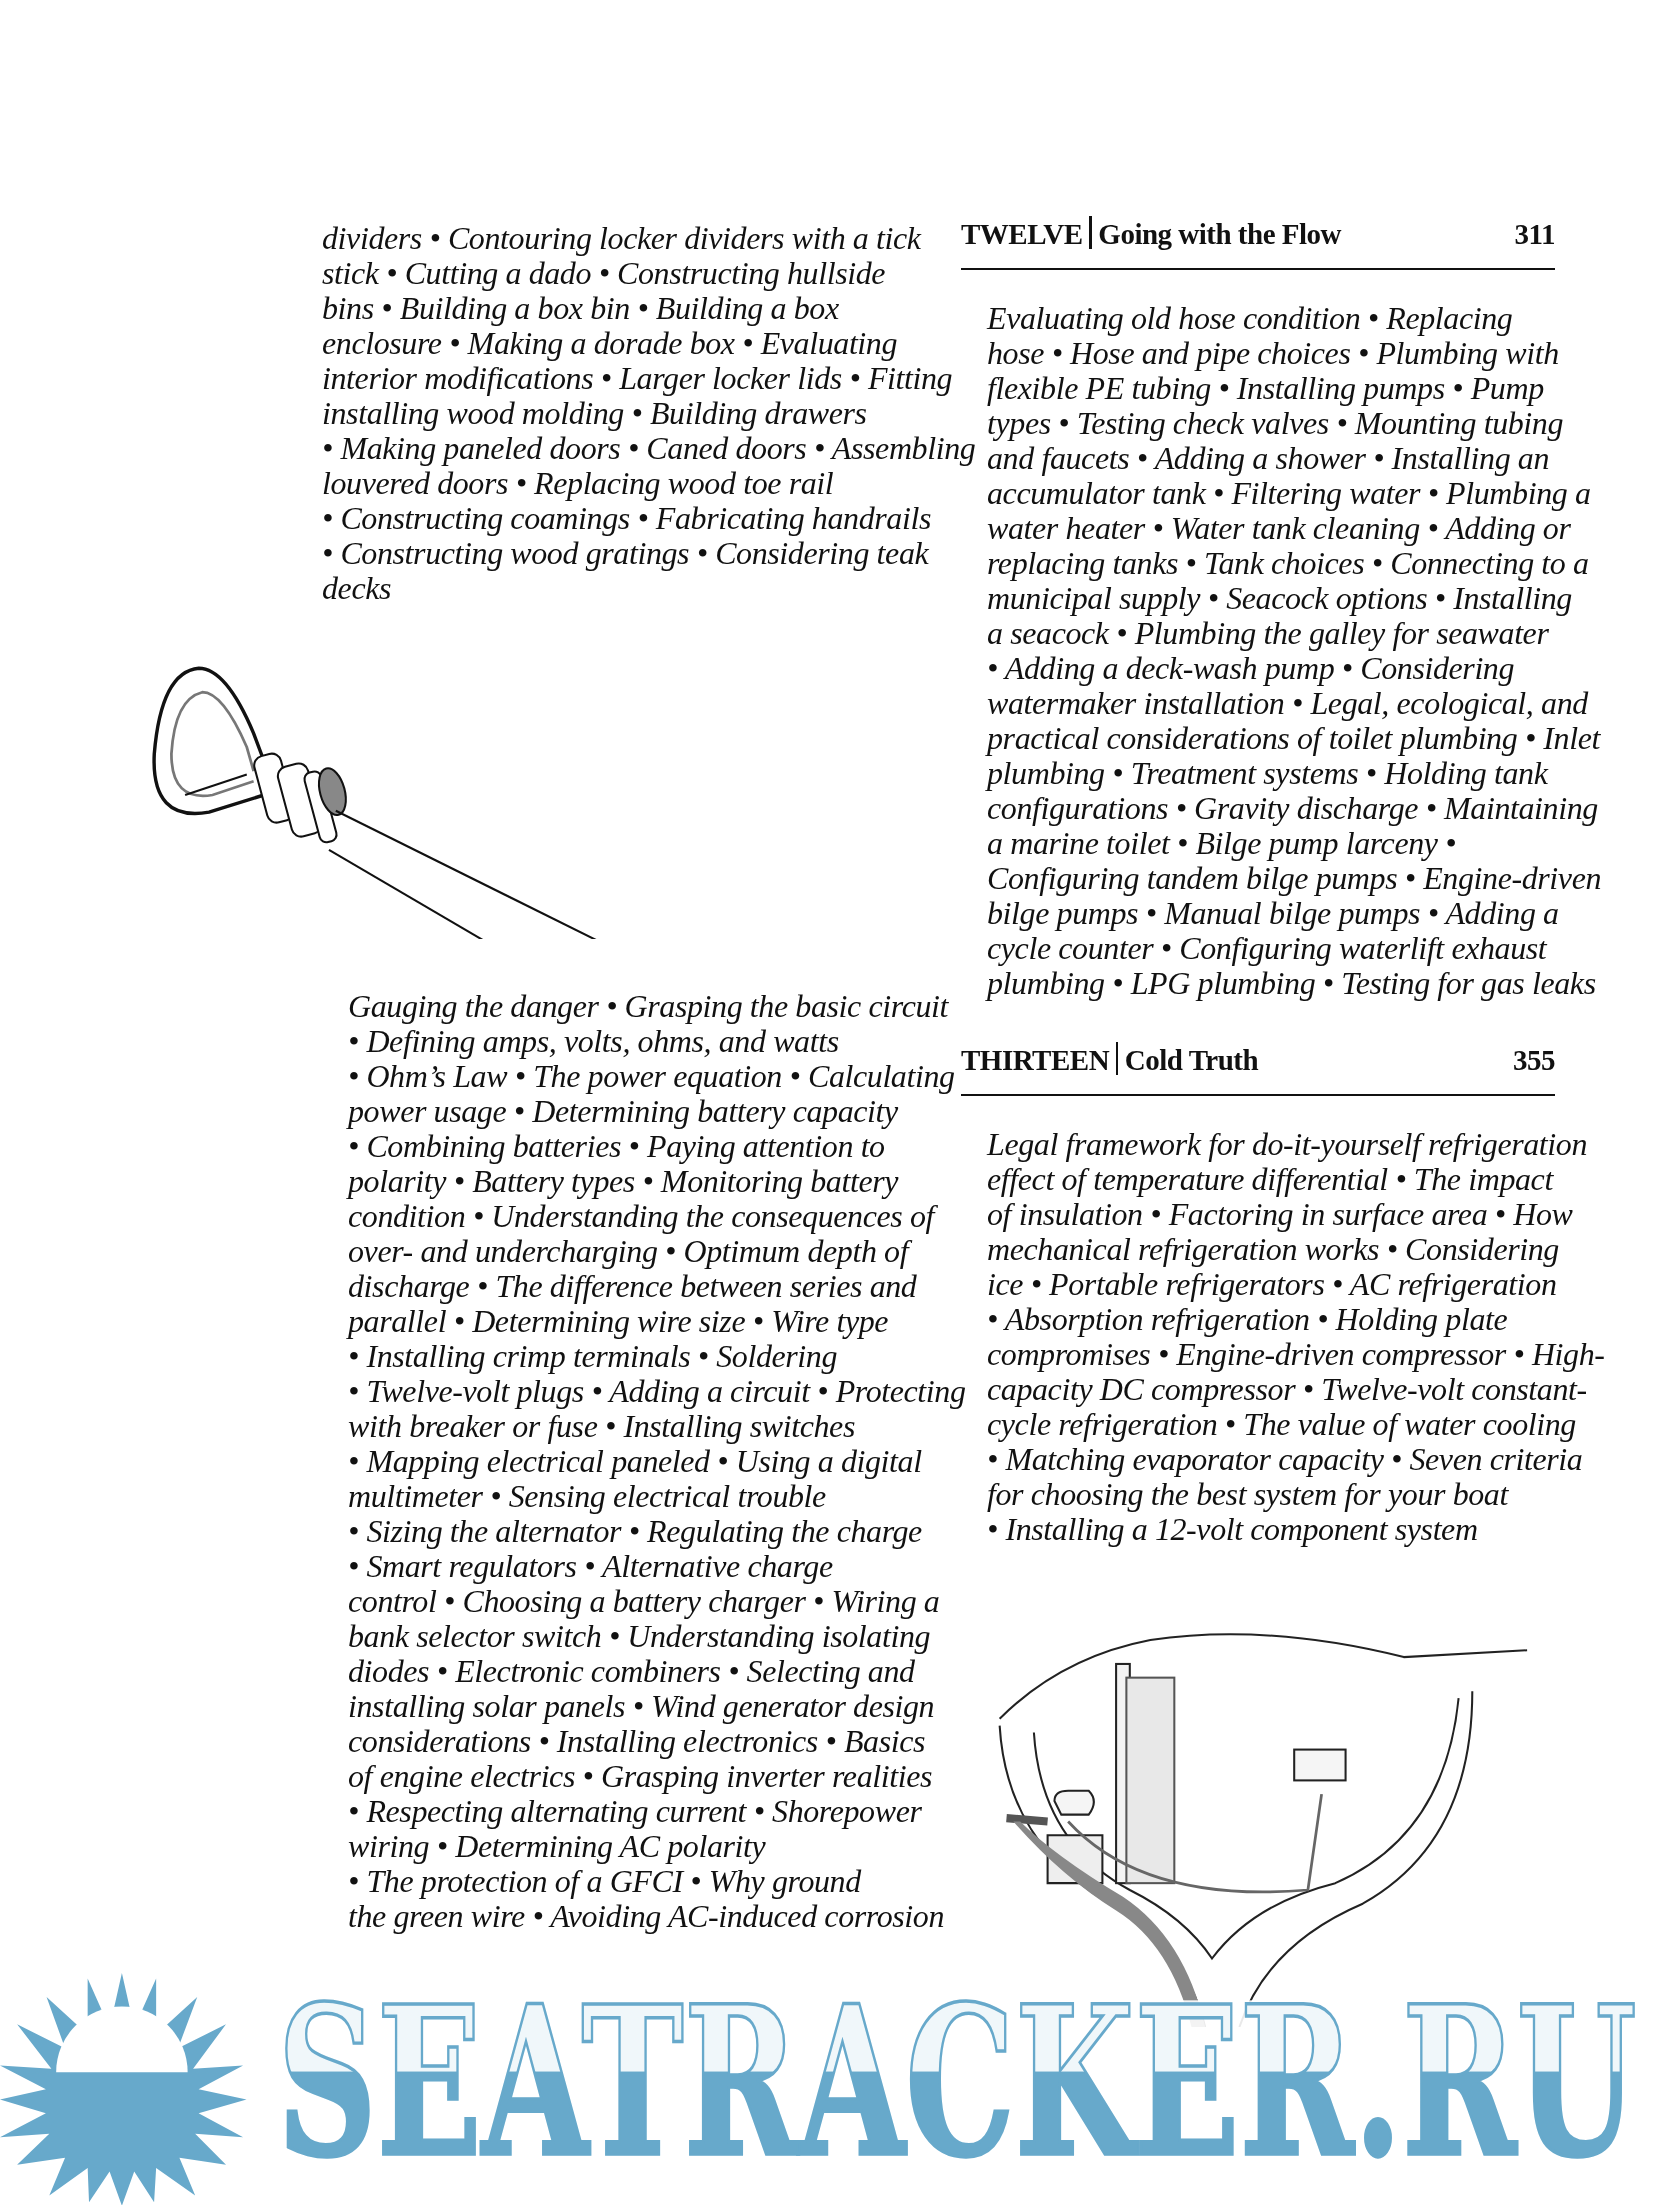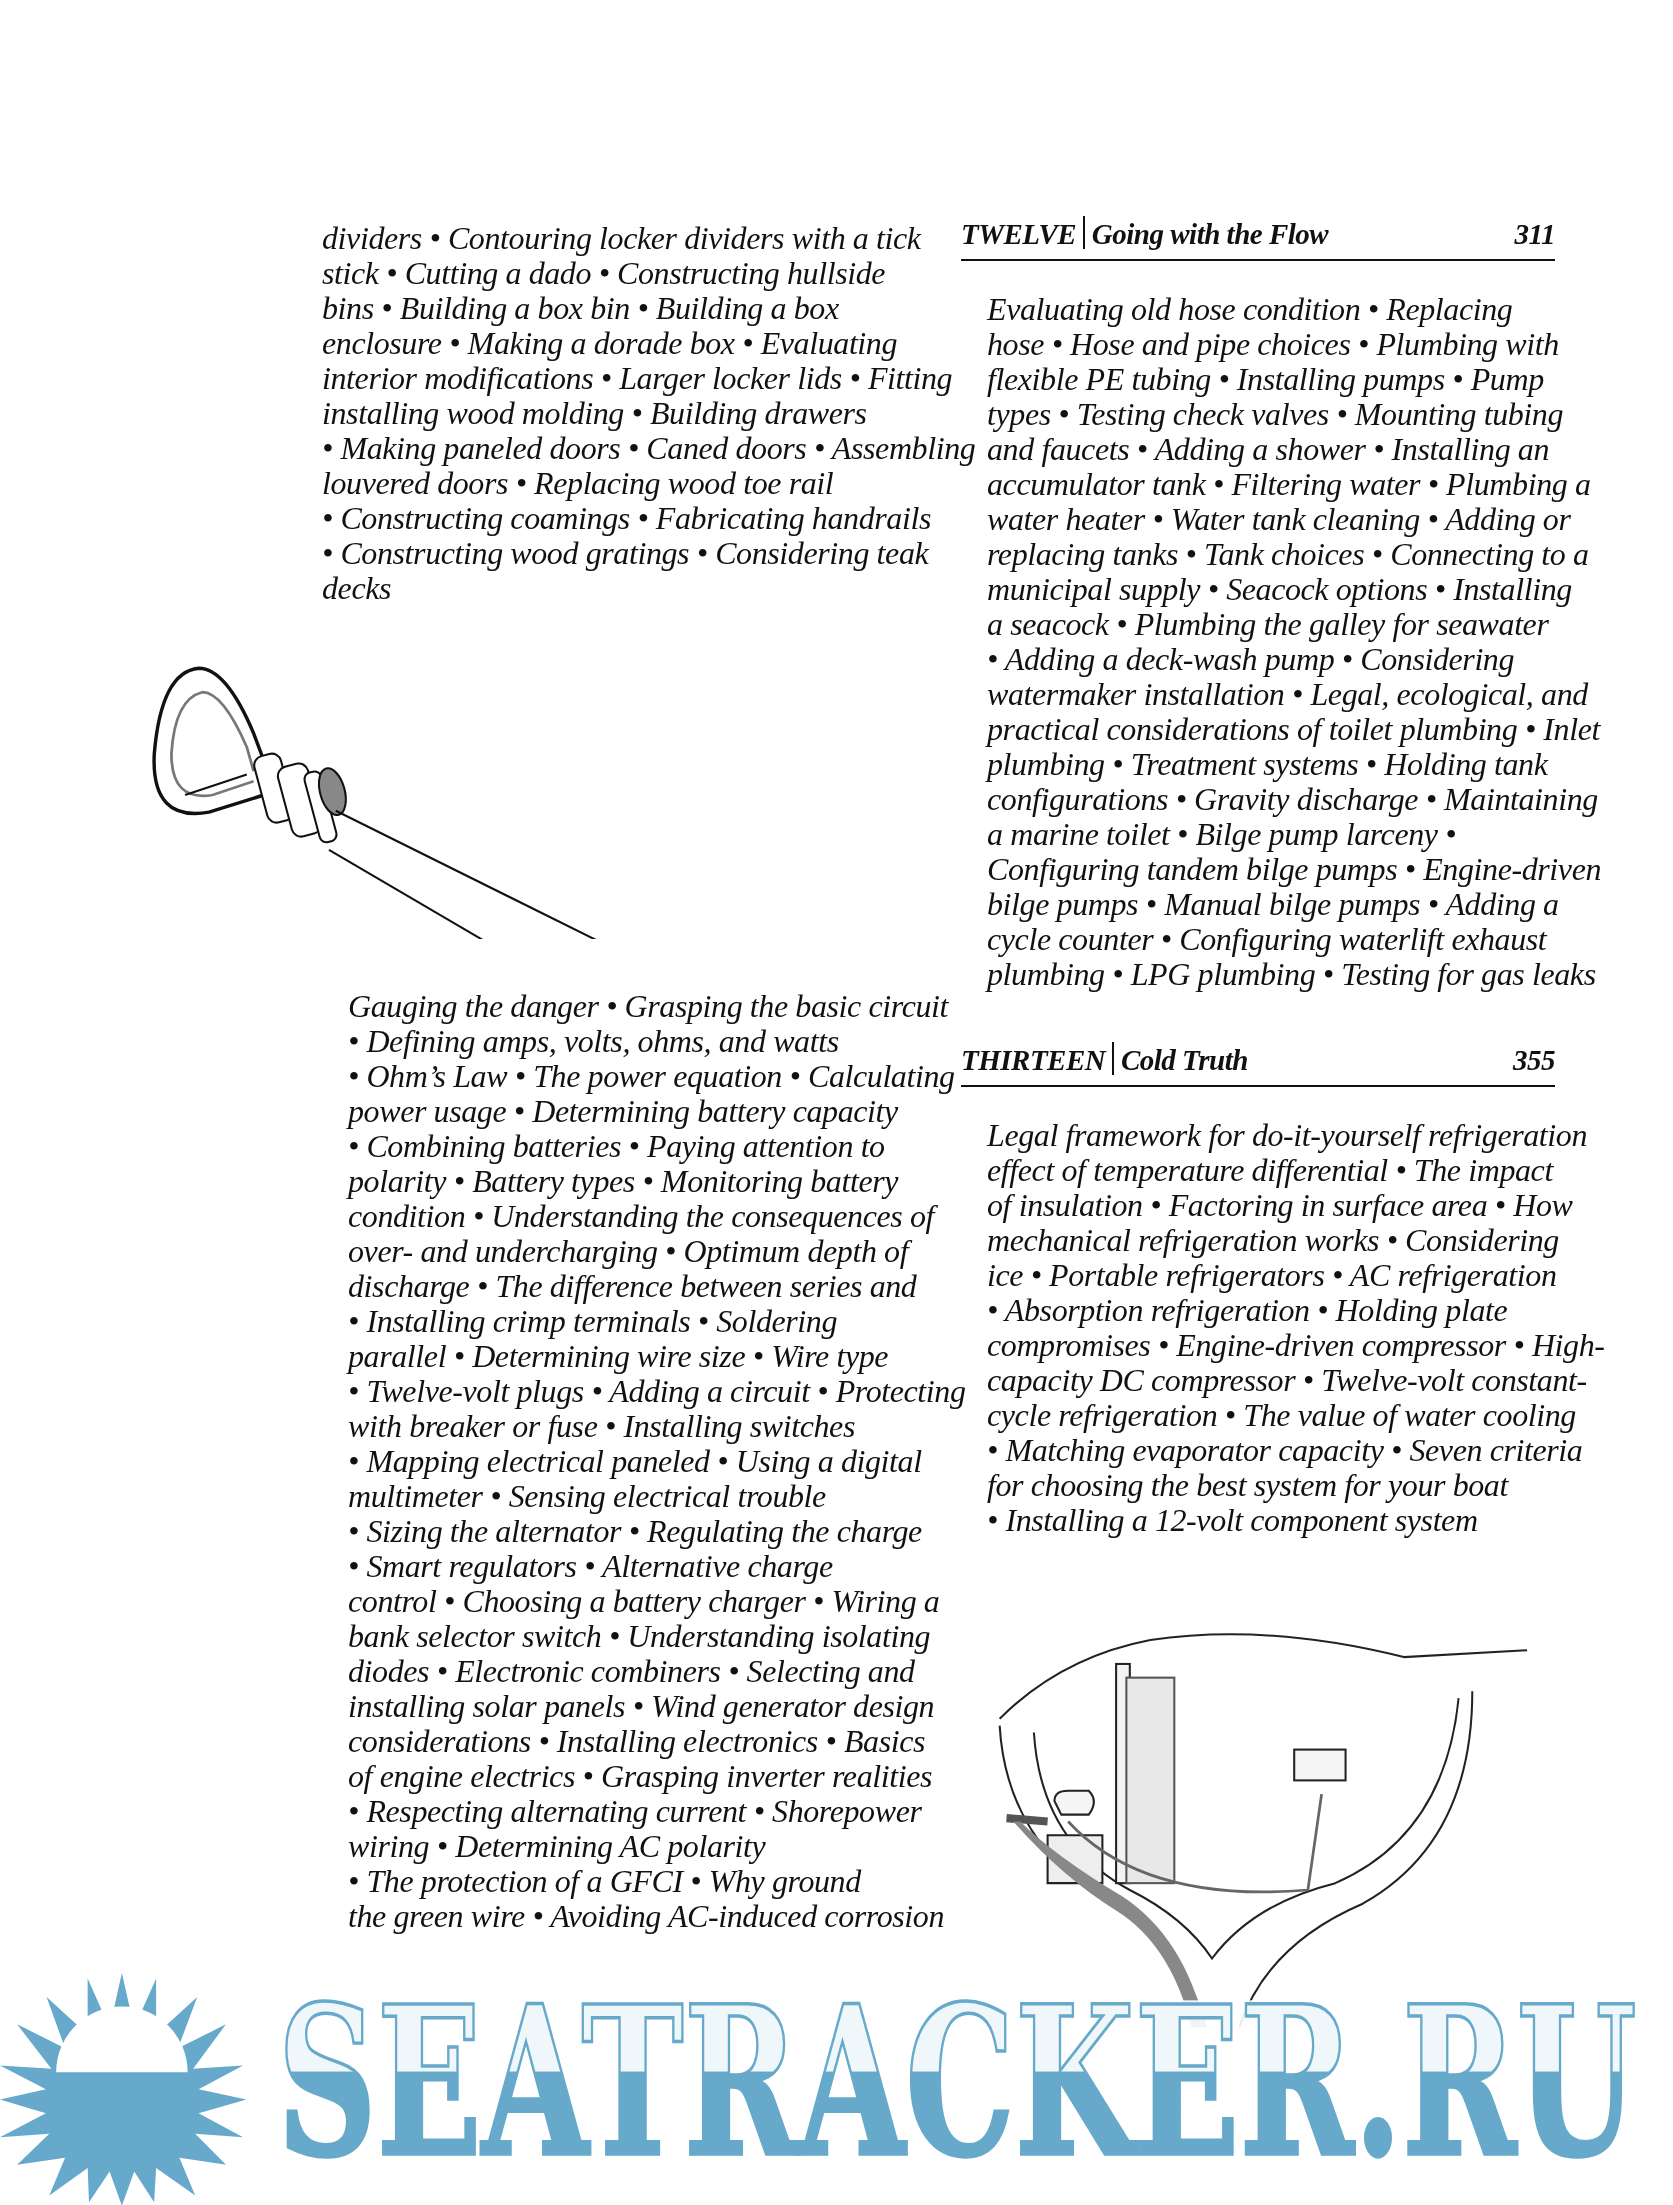--- a/index.html
+++ b/index.html
@@ -11,26 +11,25 @@
     font-style: italic;
     font-size: 32px;
     line-height: 35px;
     letter-spacing: -0.4px;
     margin: 0;
   }
   .body-text .line { display: block; white-space: nowrap; }
   .chapter-head {
     display: flex; justify-content: space-between; align-items: baseline;
     border-bottom: 2.1px solid #111;
-    padding-bottom: 8px;
+    padding-bottom: 17px;
     font-weight: bold;
     font-size: 29px;
     letter-spacing: -0.5px;
     font-stretch: condensed;
-    font-style: italic;
   }
   .chapter-head .title { white-space: nowrap; }
   .chapter-head .sep { display: inline-block; width: 2.1px; height: 33px; background: #111; margin: 0 6.8px -5.5px 6.8px; }
   .indent { padding-left: 26px; }
   .illus { position: absolute; }
   .watermark { position: absolute; left: 0; top: 1959px; width: 1673px; height: 247px; }
 </style>
 </head>
 <body>
 
@@ -68,22 +67,22 @@
   <p class="body-text indent" id="ch11-lines" style="margin-top:31.5px;">
       <span class="line">Gauging the danger • Grasping the basic circuit</span>
       <span class="line">• Defining amps, volts, ohms, and watts</span>
       <span class="line">• Ohm’s Law • The power equation • Calculating</span>
       <span class="line">power usage • Determining battery capacity</span>
       <span class="line">• Combining batteries • Paying attention to</span>
       <span class="line">polarity • Battery types • Monitoring battery</span>
       <span class="line">condition • Understanding the consequences of</span>
       <span class="line">over- and undercharging • Optimum depth of</span>
       <span class="line">discharge • The difference between series and</span>
+      <span class="line">parallel • Determining wire size • Wire type</span>
       <span class="line">• Installing crimp terminals • Soldering</span>
-      <span class="line">parallel • Determining wire size • Wire type</span>
       <span class="line">• Twelve-volt plugs • Adding a circuit • Protecting</span>
       <span class="line">with breaker or fuse • Installing switches</span>
       <span class="line">• Mapping electrical paneled • Using a digital</span>
       <span class="line">multimeter • Sensing electrical trouble</span>
       <span class="line">• Sizing the alternator • Regulating the charge</span>
       <span class="line">• Smart regulators • Alternative charge</span>
       <span class="line">control • Choosing a battery charger • Wiring a</span>
       <span class="line">bank selector switch • Understanding isolating</span>
       <span class="line">diodes • Electronic combiners • Selecting and</span>
       <span class="line">installing solar panels • Wind generator design</span>

